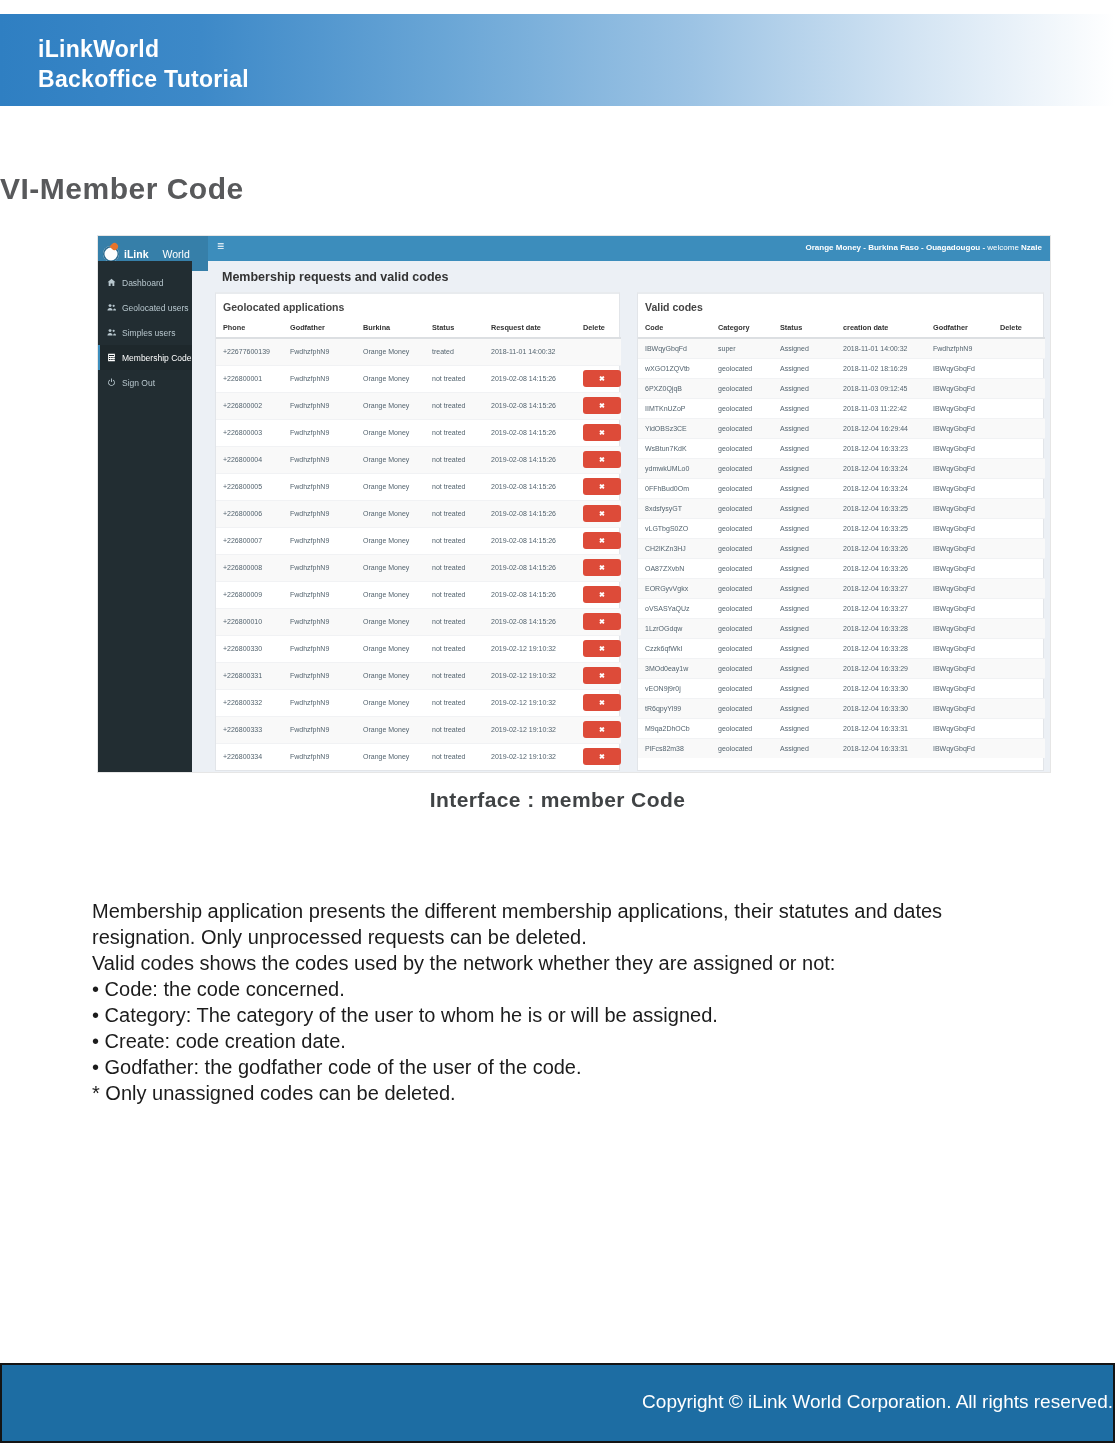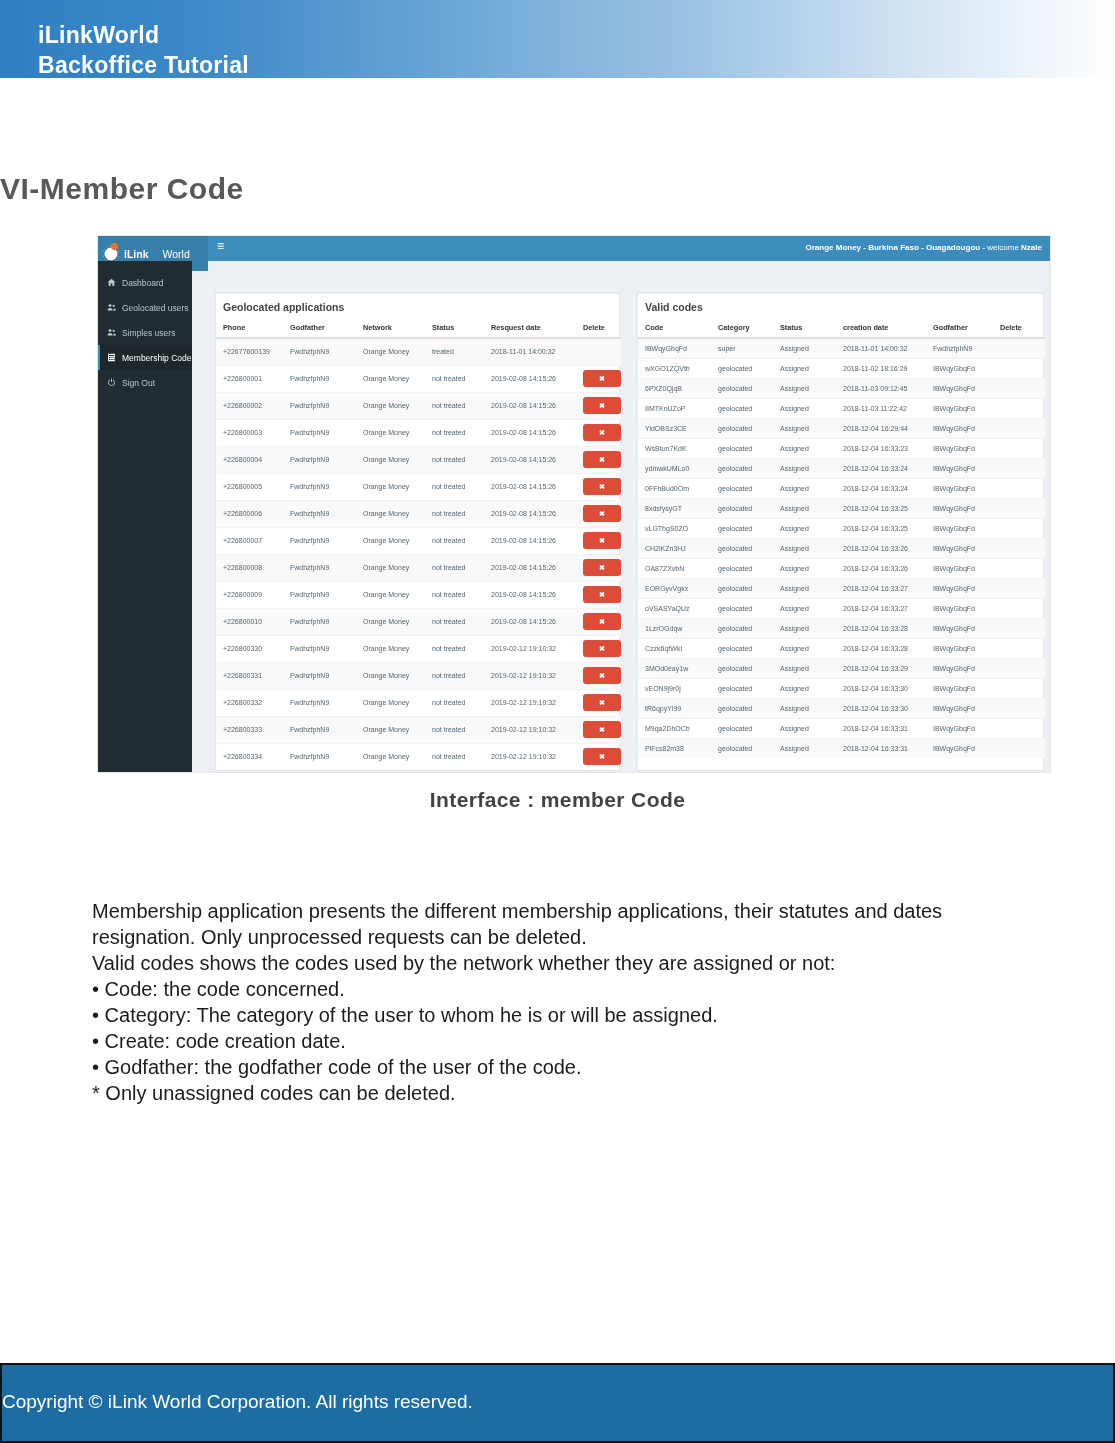--- a/index.html
+++ b/index.html
@@ -4,21 +4,21 @@
 <style>
   * { margin:0; padding:0; box-sizing:border-box; }
   html,body { background:#ffffff; }
   .page {
     position:relative; width:1115px; height:1443px; background:#fff;
     font-family:"Liberation Sans", sans-serif; overflow:hidden; margin:0 auto;
   }
 
   
   .banner {
-    position:absolute; left:0; top:0; width:1115px; height:78px;
+    position:absolute; left:0; top:14px; width:1115px; height:92px;
     background:linear-gradient(90deg,#2f7fc2 0%,#3d89c8 18%,#6aa6d6 40%,#9cc3e4 62%,#d3e4f3 82%,#ffffff 100%);
     color:#fff;
   }
   .banner .l1 { position:absolute; left:38px; top:22px; font-size:23px; font-weight:600; letter-spacing:.3px; }
   .banner .l2 { position:absolute; left:38px; top:52px; font-size:23px; font-weight:600; letter-spacing:.3px; }
 
   
   .page-title {
     position:absolute; left:0; top:172px; width:100%; text-align:left;
     font-size:30px; font-weight:700; color:#58595b; letter-spacing:.5px;
@@ -94,21 +94,21 @@
   }
 
   
   .desc { position:absolute; left:92px; top:898px; width:960px; font-size:20px; color:#1c1c1c; line-height:26px; }
   .desc div { white-space:nowrap; }
 
   
   .footer {
     position:absolute; left:0; top:1363px; width:1115px; height:80px;
     background:#1d6da3; border:2px solid #141414; color:#fff;
-    text-align:left; font-size:19px; padding-top:26px;
+    text-align:right; font-size:19px; padding-top:26px;
   }
 </style>
 </head>
 <body>
 
 <div class="page">
 
   <div class="banner">
     <div class="l1">iLinkWorld</div>
     <div class="l2">Backoffice Tutorial</div>
@@ -177,30 +177,31 @@
                 <path d="M7.2 1h1.6v6.2H7.2z"></path>
                 <path d="M4.7 3.2A6 6 0 1 0 11.3 3.2l-.9 1.3a4.4 4.4 0 1 1-4.8 0z"></path>
               </svg>
             </span>
             <span class="side-label">Sign Out</span>
           </div>
         </div>
     </div>
 
     <div class="content">
+      <div class="content-heading">Membership requests and valid codes</div>
       <div class="panels">
 
         <div class="panel panel-apps">
           <div class="panel-title">Geolocated applications</div>
           <table class="t-apps">
             <thead>
                 <tr id="apps-head">
                   <th>Phone</th>
                   <th>Godfather</th>
-                  <th>Network</th>
+                  <th>Burkina</th>
                   <th>Status</th>
                   <th>Resquest date</th>
                   <th>Delete</th>
                 </tr>
               </thead>
             <tbody id="apps-body">
                 <tr>
                   <td>+22677600139</td>
                   <td>FwdhzfphN9</td>
                   <td>Orange Money</td>

